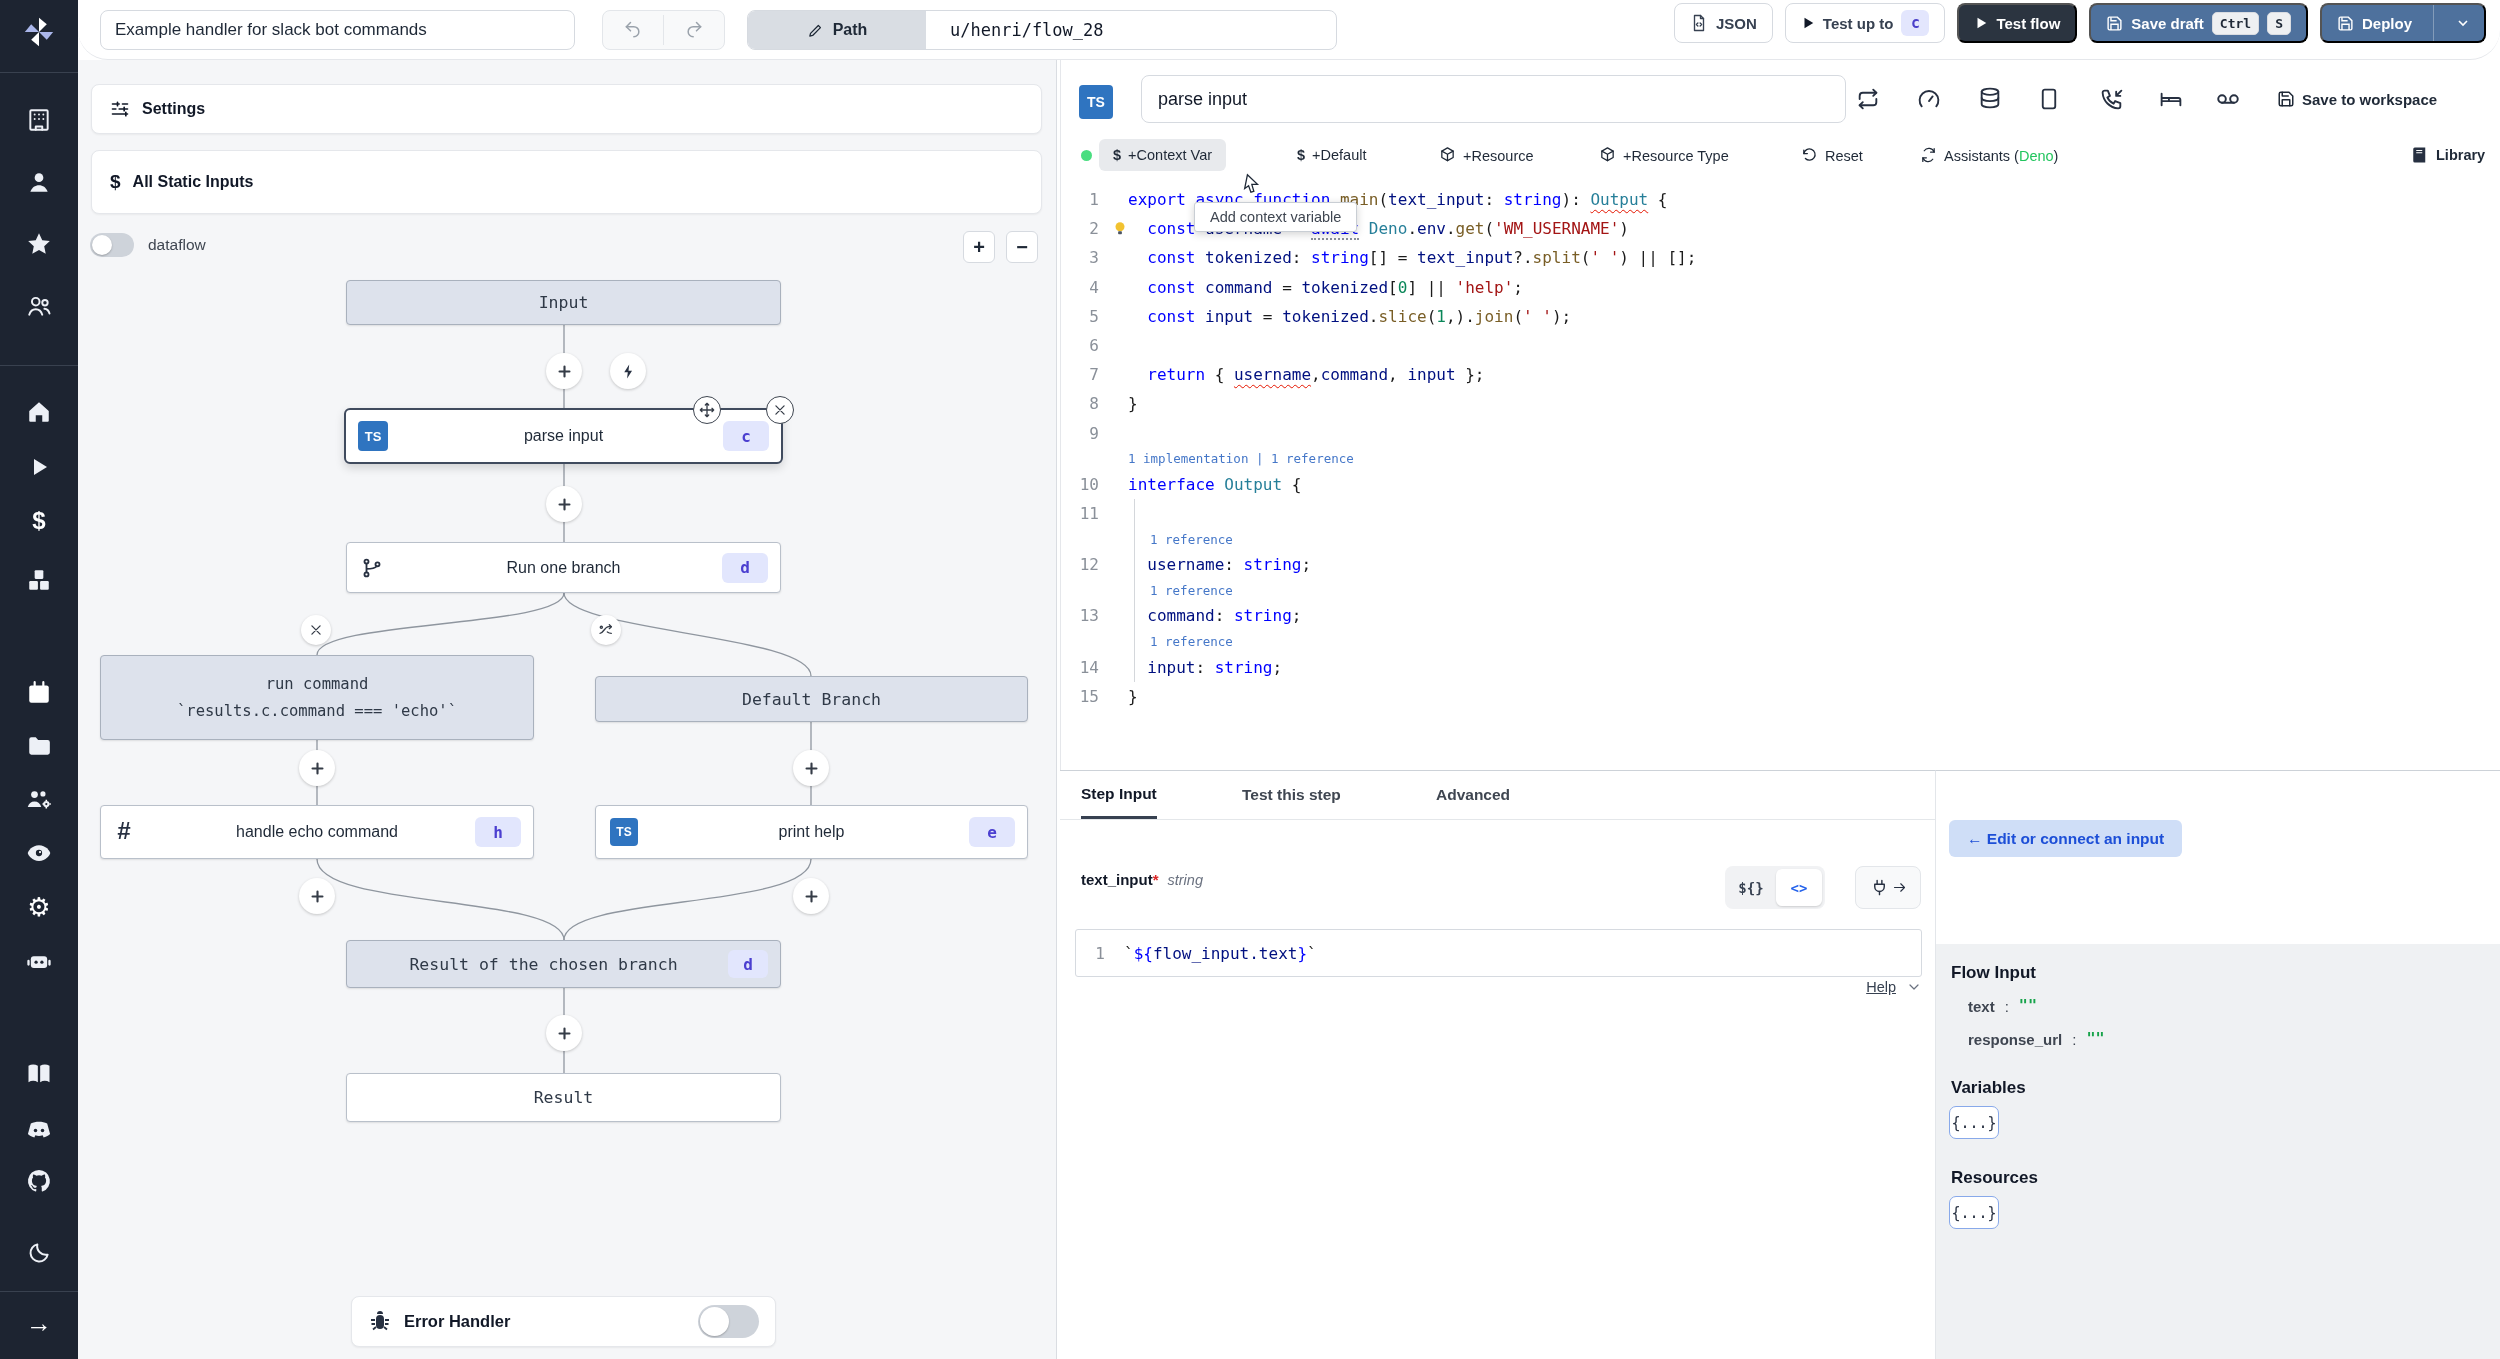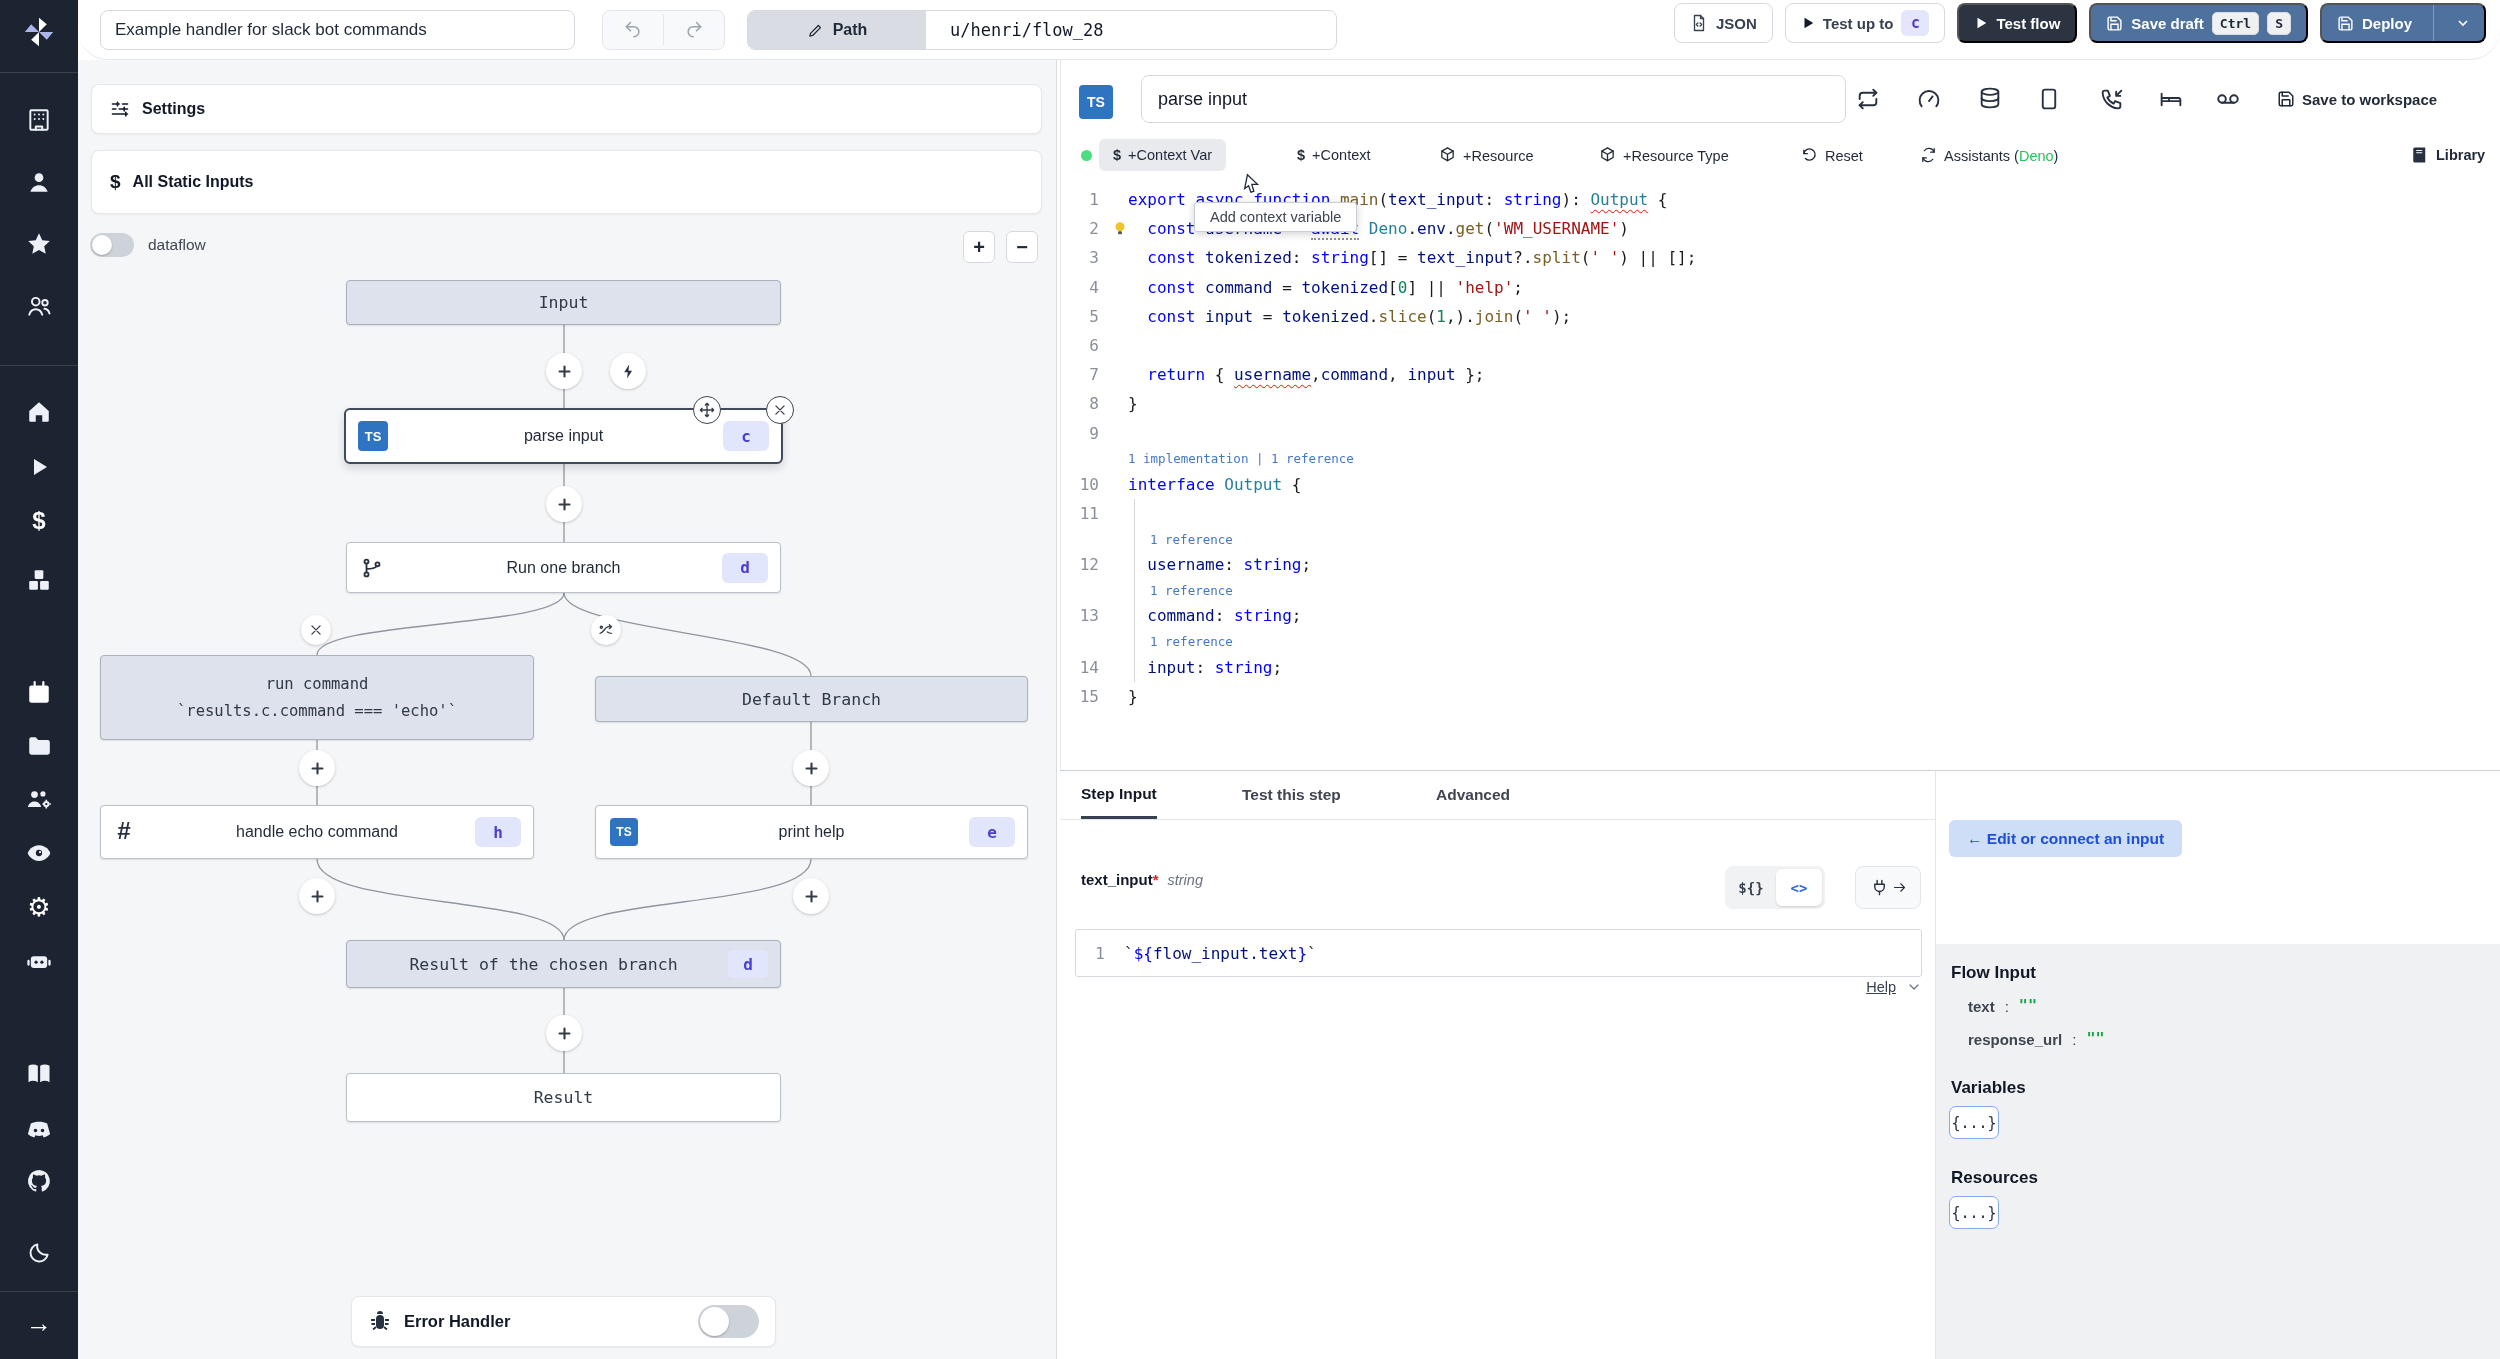--- a/index.html
+++ b/index.html
@@ -539,21 +539,21 @@
     <span>Save to workspace</span>
   </span>
 
   <span class="abs" style="left:20px; top:90px; width:11px; height:11px; border-radius:50%; background:#4ade80"></span>
   <span class="tool-item" id="ctx-chip" style="left:38px; top:95px">
     <span style="font-weight:700">$</span>
     <span>+Context Var</span>
   </span>
   <span class="tool-item" style="left:236px; top:95px">
     <span style="font-weight:700">$</span>
-    <span>+Context</span>
+    <span>+Default</span>
   </span>
   <span class="tool-item" style="left:378px; top:95px">
     <svg width="17" height="17" viewBox="0 0 24 24" class="ic">
         <path d="M12 2l8 4.5v9L12 20l-8-4.5v-9z"></path>
         <path d="M12 11 4 6.5M12 11l8-4.5M12 11v9"></path>
       </svg>
     <span>+Resource</span>
   </span>
   <span class="tool-item" style="left:538px; top:95px">
     <svg width="17" height="17" viewBox="0 0 24 24" class="ic">

